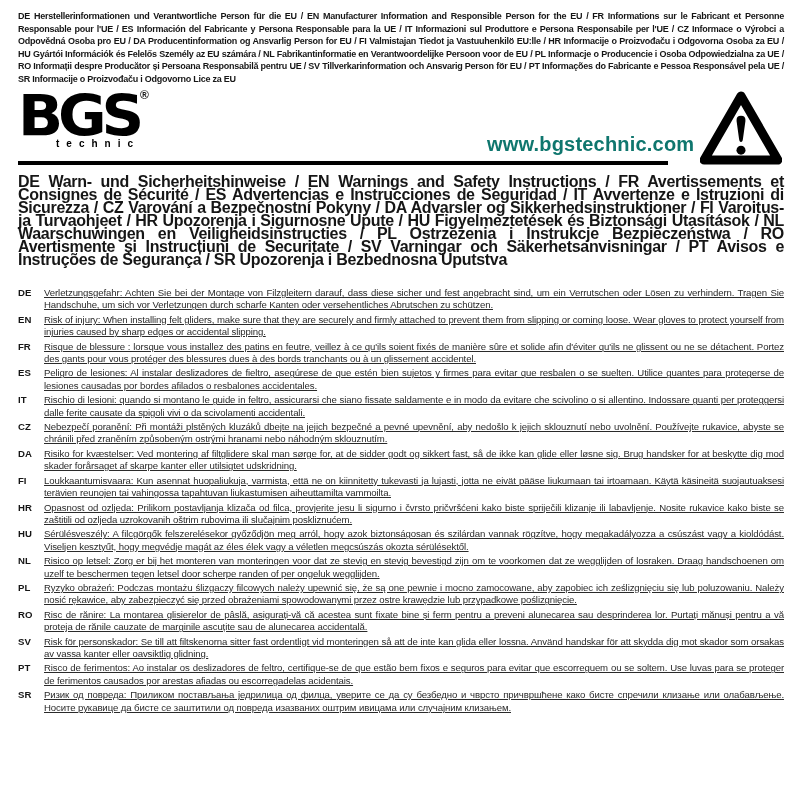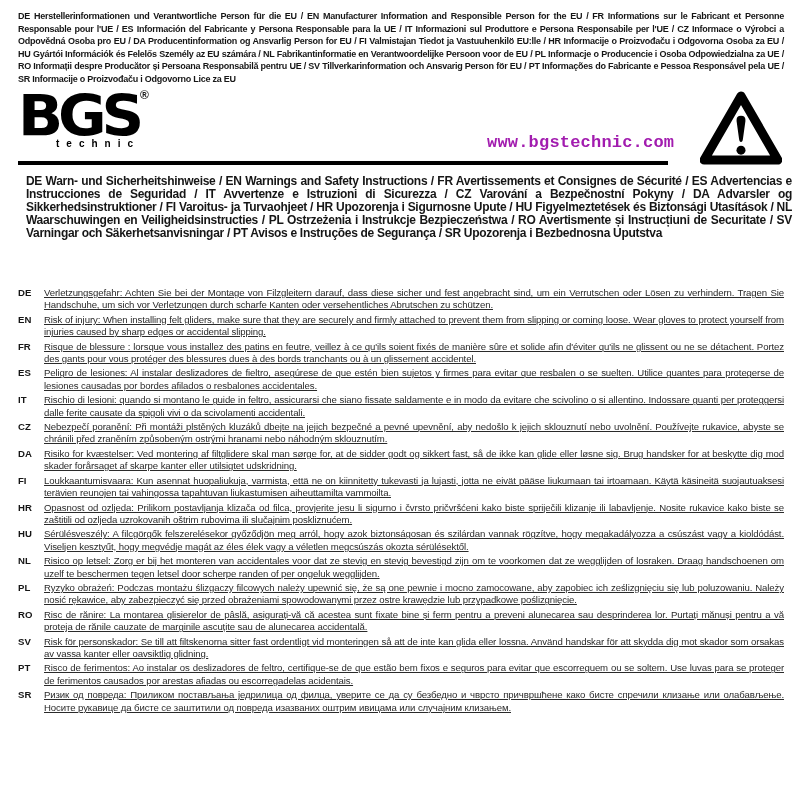--- a/index.html
+++ b/index.html
@@ -30,31 +30,31 @@
   }
   .logo-reg { position: absolute; left: 122px; top: -2px; font-size: 12px; font-weight: bold; letter-spacing: 0; }
   .logo-sub {
     position: absolute; left: 38px; top: 48px;
     font-size: 10px; font-weight: bold; letter-spacing: 7px; color: #000;
   }
   .addr-block { position: absolute; left: 178px; top: 106px; font-size: 11.5px; line-height: 15px; color: #222; }
   .contact-block { position: absolute; left: 345px; top: 106px; font-size: 11.5px; line-height: 15px; color: #222; }
   .website {
     position: absolute; left: 487px; top: 133px;
-    font-size: 17px; font-weight: bold; letter-spacing: 0.2px; color: #a21caf; font-family: Liberation Mono, monospace;
+    font-size: 20px; font-weight: bold; letter-spacing: 0.2px; color: #0f766e;
   }
   .warn-triangle { position: absolute; left: 700px; top: 91px; width: 82px; height: 74px; }
 
   .rule { position: absolute; left: 18px; top: 161px; width: 650px; height: 4px; background: #000; }
 
   
   .safety-header {
     position: absolute; left: 18px; top: 175px; width: 766px;
-    font-size: 12px; font-weight: bold; line-height: 13px;
-    letter-spacing: -0.3px; text-align: justify; color: #161616; margin-left: 8px;
+    font-size: 16px; font-weight: bold; line-height: 13px;
+    letter-spacing: -0.3px; text-align: justify; color: #161616;
   }
 
   
   .warnings { position: absolute; left: 18px; top: 251px; width: 766px; margin-top: 36px; }
   .warning-row { display: flex; margin-bottom: 2px; }
   .warning-code {
     flex: 0 0 26px; font-size: 9.6px; font-weight: bold;
     line-height: 12.4px; color: #161616;
   }
   .warning-text {
@@ -125,21 +125,21 @@
     <div class="warning-row">
       <span class="warning-code">HR</span>
       <span class="warning-text">Opasnost od ozljeda: Prilikom postavljanja klizača od filca, provjerite jesu li sigurno i čvrsto pričvršćeni kako biste spriječili klizanje ili labavljenje. Nosite rukavice kako biste se zaštitili od ozljeda uzrokovanih oštrim rubovima ili slučajnim poskliznućem.</span>
     </div>
     <div class="warning-row">
       <span class="warning-code">HU</span>
       <span class="warning-text">Sérülésveszély: A filcgörgők felszerelésekor győződjön meg arról, hogy azok biztonságosan és szilárdan vannak rögzítve, hogy megakadályozza a csúszást vagy a kioldódást. Viseljen kesztyűt, hogy megvédje magát az éles élek vagy a véletlen megcsúszás okozta sérülésektől.</span>
     </div>
     <div class="warning-row">
       <span class="warning-code">NL</span>
-      <span class="warning-text">Risico op letsel: Zorg er bij het monteren van accidentales voor dat ze stevig en stevig bevestigd zijn om te voorkomen dat ze wegglijden of losraken. Draag handschoenen om uzelf te beschermen tegen letsel door scherpe randen of per ongeluk wegglijden.</span>
+      <span class="warning-text">Risico op letsel: Zorg er bij het monteren van monteringen voor dat ze stevig en stevig bevestigd zijn om te voorkomen dat ze wegglijden of losraken. Draag handschoenen om uzelf te beschermen tegen letsel door scherpe randen of per ongeluk wegglijden.</span>
     </div>
     <div class="warning-row">
       <span class="warning-code">PL</span>
       <span class="warning-text">Ryzyko obrażeń: Podczas montażu ślizgaczy filcowych należy upewnić się, że są one pewnie i mocno zamocowane, aby zapobiec ich ześlizgnięciu się lub poluzowaniu. Należy nosić rękawice, aby zabezpieczyć się przed obrażeniami spowodowanymi przez ostre krawędzie lub przypadkowe poślizgnięcie.</span>
     </div>
     <div class="warning-row">
       <span class="warning-code">RO</span>
       <span class="warning-text">Risc de rănire: La montarea glisierelor de pâslă, asigurați-vă că acestea sunt fixate bine și ferm pentru a preveni alunecarea sau desprinderea lor. Purtați mănuși pentru a vă proteja de rănile cauzate de marginile ascuțite sau de alunecarea accidentală.</span>
     </div>
     <div class="warning-row">

